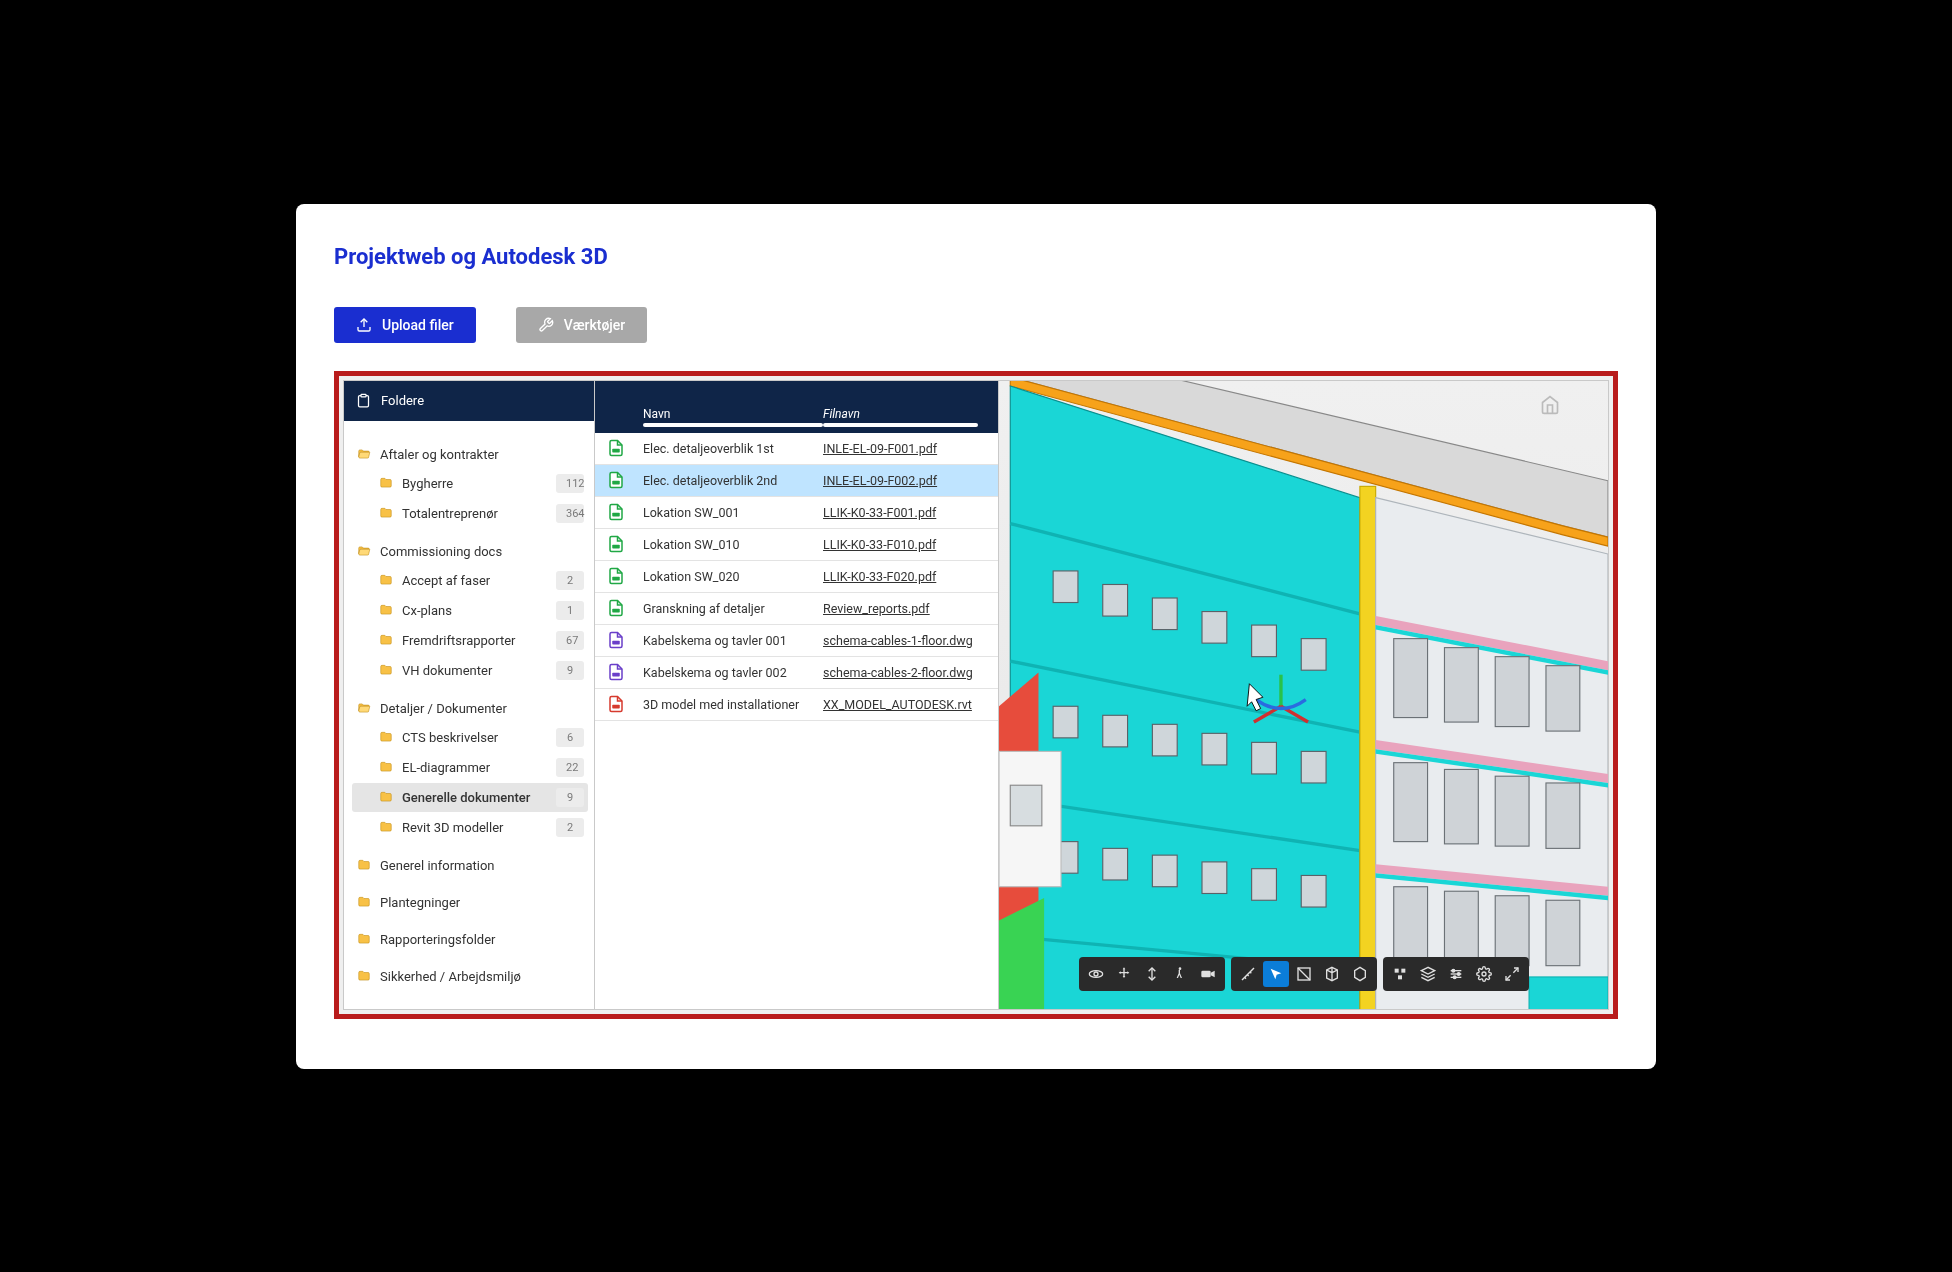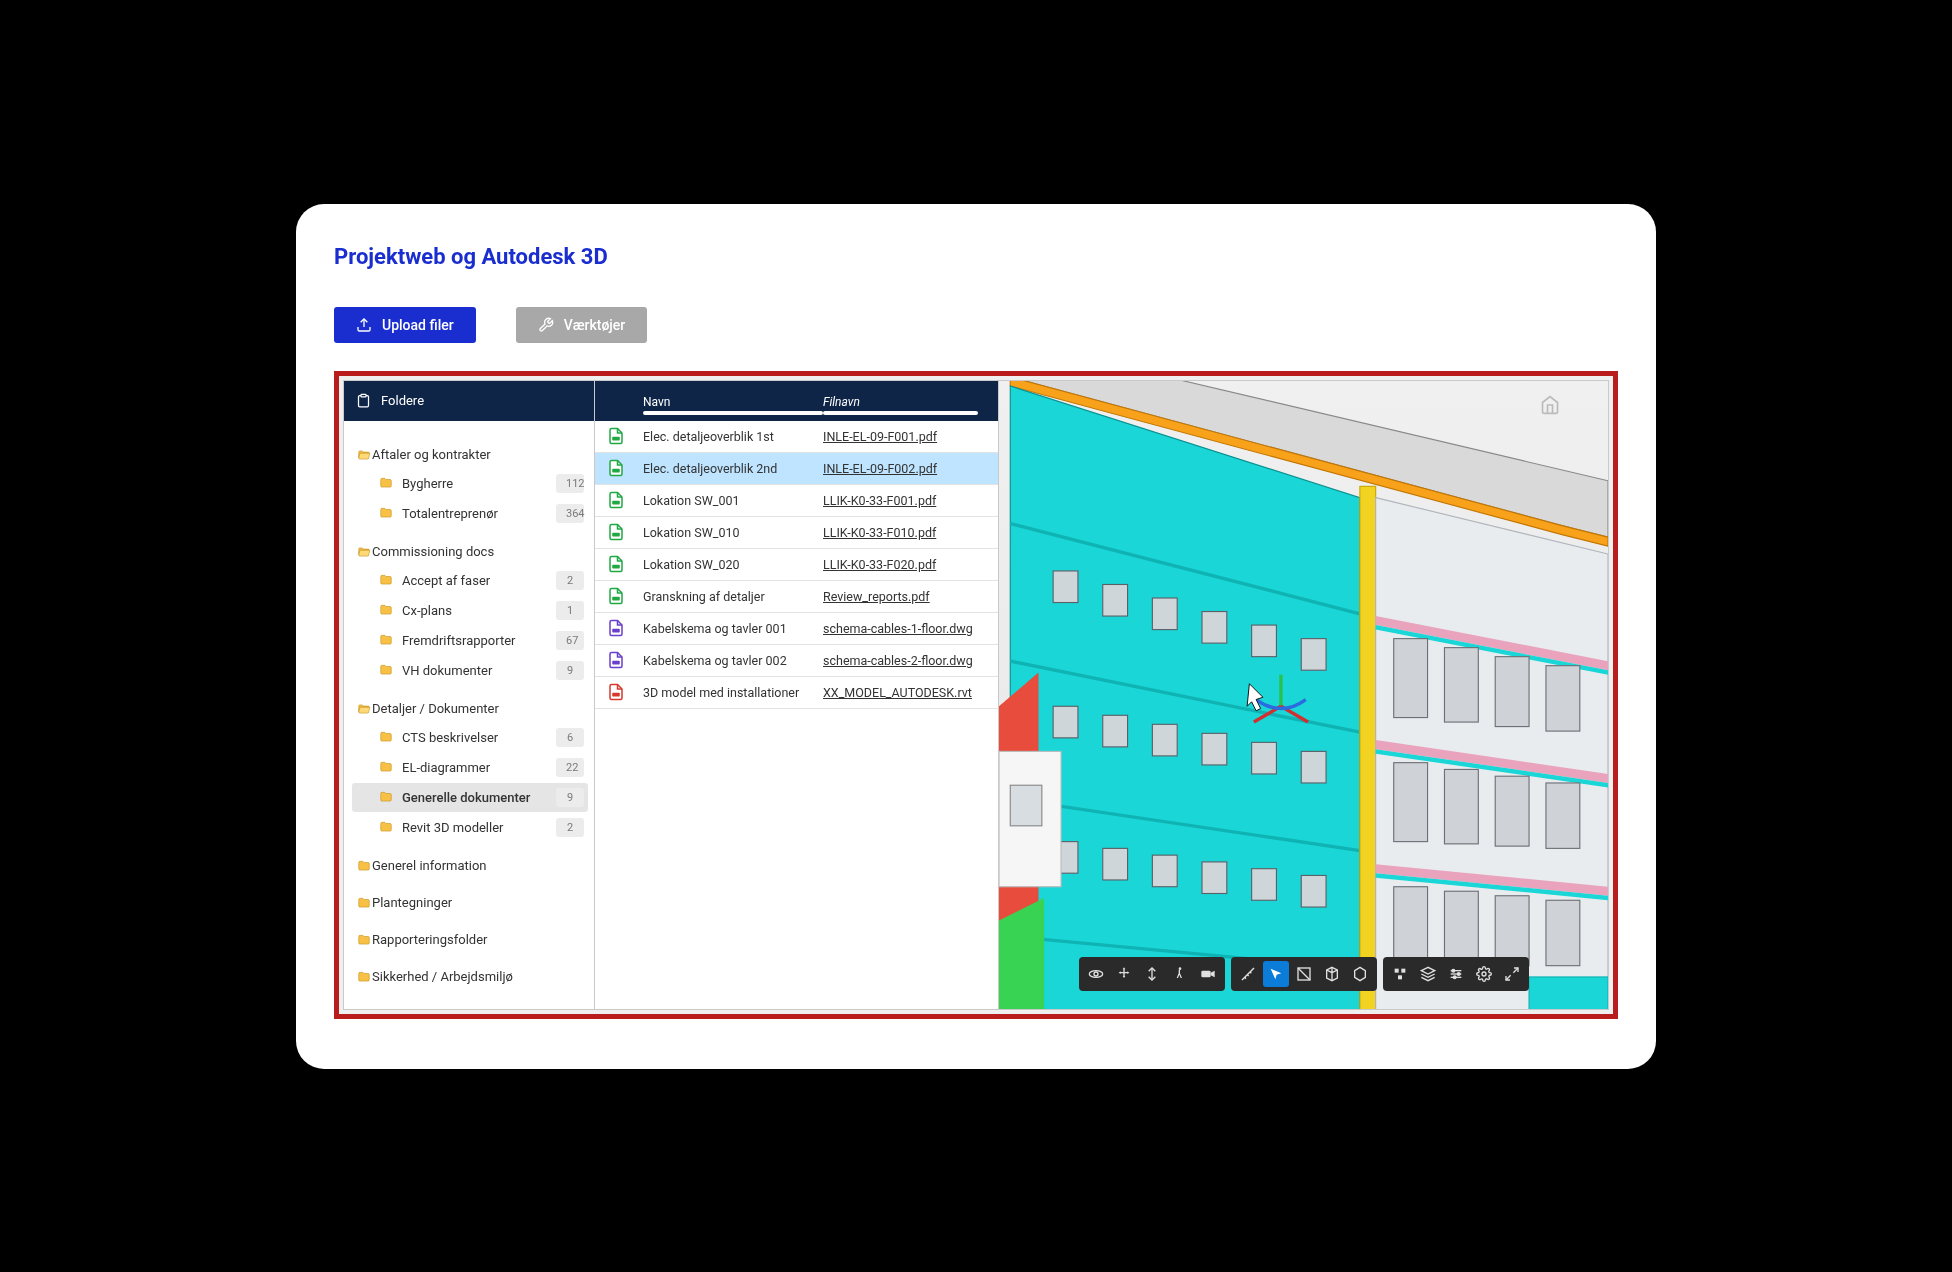--- a/index.html
+++ b/index.html
@@ -1,35 +1,35 @@
 <!DOCTYPE html>
 <html><head>
 <meta charset="utf-8">
 <style>
 * { margin: 0; padding: 0; box-sizing: border-box; font-family: -apple-system, BlinkMacSystemFont, "Segoe UI", Roboto, sans-serif; }
 body { background: #000; display: flex; align-items: center; justify-content: center; min-height: 100vh; padding: 20px; }
-.frame { background: #fff; border-radius: 28px; width: 1360px; padding: 40px 38px 50px; }
+.frame { background: #fff; border-radius: 8px; width: 1360px; padding: 40px 38px 50px; }
 .page-title { color: #1a2ed0; font-size: 22px; font-weight: 700; margin-bottom: 38px; }
 .toolbar { display: flex; gap: 40px; margin-bottom: 28px; }
 .btn { display: inline-flex; align-items: center; gap: 10px; padding: 10px 22px; border-radius: 3px; font-size: 14px; font-weight: 500; border: none; cursor: pointer; }
 .btn-primary { background: #1a2ed0; color: #fff; }
 .btn-secondary { background: #a8a8a8; color: #fff; }
 .main-panel { background: #efefef; border: 5px solid #b91c1c; padding: 4px; display: flex; height: 648px; }
 .col-left { width: 252px; background: #fff; border: 1px solid #c9c9c9; display: flex; flex-direction: column; }
 .tree-header { background: #0f2548; color: #fff; display: flex; align-items: center; gap: 10px; padding: 0 12px; height: 40px; font-size: 13px; }
 .tree-body { flex: 1; overflow-y: auto; padding: 10px 6px 10px 8px; }
-.tree-parent { display: flex; align-items: flex-end; padding: 6px 4px; font-size: 13px; color: #333; cursor: pointer; border-radius: 3px; }
+.tree-parent { display: flex; align-items: center; gap: 8px; padding: 6px 4px; font-size: 13px; color: #333; cursor: pointer; border-radius: 3px; }
 .tree-child { display: flex; align-items: center; gap: 8px; padding: 5px 4px 5px 26px; font-size: 13px; color: #333; cursor: pointer; border-radius: 3px; margin: 1px 0; }
 .tree-child.active { background: #e5e5e5; }
 .tree-child .label, .tree-parent .label { flex: 1; white-space: nowrap; overflow: hidden; text-overflow: ellipsis; }
 .badge { background: #ececec; color: #7a7a7a; font-size: 11px; padding: 3px 10px; width: 28px; text-align: center; border-radius: 3px; }
 .tree-child.active .label { font-weight: 500; }
 .tree-group { margin-top: 10px; }
 .col-mid { width: 404px; background: #fff; border: 1px solid #c9c9c9; border-left: none; display: flex; flex-direction: column; }
-.list-header { background: #0f2548; color: #fff; display: flex; align-items: flex-end; gap: 0; padding: 4px 12px 6px 48px; height: 40px; font-size: 12px; }
+.list-header { background: #0f2548; color: #fff; display: flex; align-items: flex-end; gap: 0; padding: 4px 12px 6px 48px; height: 52px; font-size: 12px; }
 .hdr-col { display: flex; flex-direction: column; gap: 2px; }
 .hdr-col.navn { width: 180px; }
 .hdr-col.filnavn { width: 155px; font-style: italic; }
 .hdr-underline { height: 4px; background: #fff; border-radius: 2px; width: 100%; }
 .list-body { flex: 1; overflow-y: auto; }
 .row { display: flex; align-items: center; height: 32px; border-bottom: 1px solid #e3e3e3; padding: 0 12px 0 10px; font-size: 12.5px; color: #333; cursor: pointer; }
 .row.selected { background: #bfe4ff; }
 .row .ficon { width: 22px; display: flex; align-items: center; justify-content: center; margin-right: 16px; }
 .row .rnavn { width: 180px; white-space: nowrap; overflow: hidden; text-overflow: ellipsis; }
 .row .rfil { flex: 1; white-space: nowrap; overflow: hidden; text-overflow: ellipsis; text-decoration: underline; }

